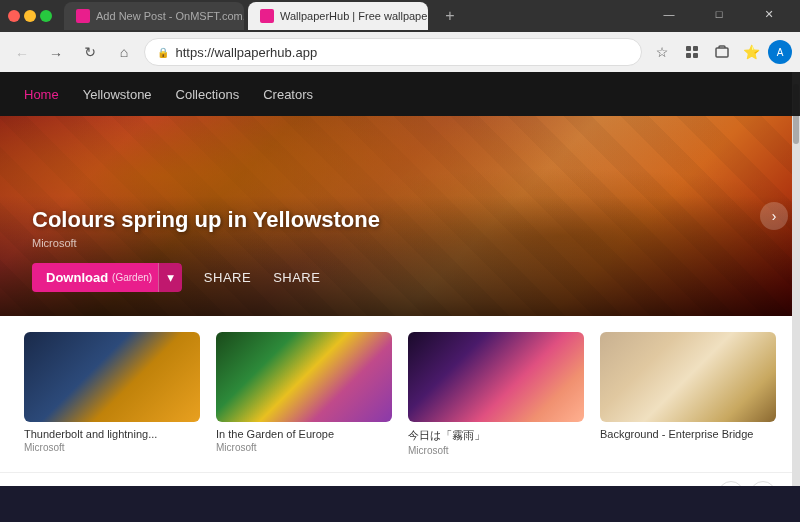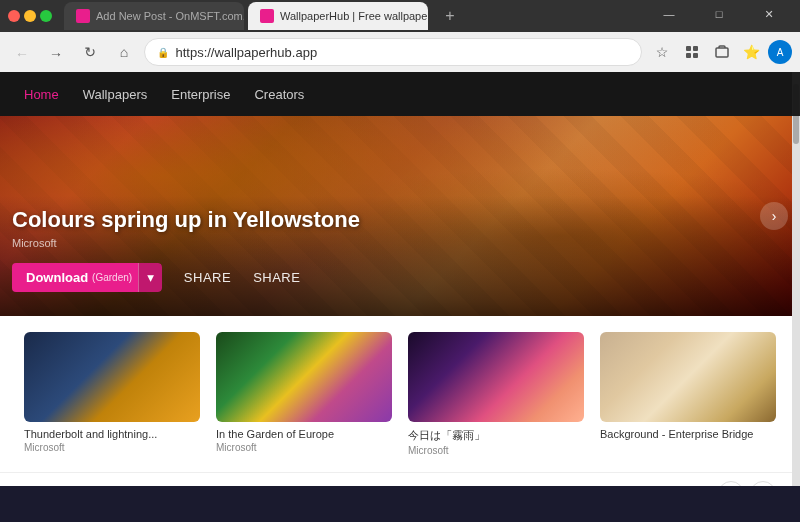--- a/index.html
+++ b/index.html
@@ -267,21 +267,21 @@
     .hero-overlay {
       position: absolute;
       bottom: 0; left: 0; right: 0;
       background: linear-gradient(to top, rgba(0,0,0,0.7) 0%, transparent 60%);
       height: 100%;
     }
 
     .hero-content {
       position: absolute;
       bottom: 24px;
-      left: 12px;
+      left: 32px;
       color: white;
       margin-top: 33px;
     }
 
     .hero-title {
       font-size: 22px;
       font-weight: 700;
       color: white;
       text-shadow: 1px 1px 4px rgba(0,0,0,0.5);
       margin-bottom: 4px;
@@ -552,22 +552,22 @@
         <span>A</span>
       </div>
     </div>
   </div>
 </div>
 
 <div class="website">
 
   <nav class="site-nav">
     <span class="nav-link active">Home</span>
-    <span class="nav-link">Wallpapers</span>
-    <span class="nav-link">Enterprise</span>
+    <span class="nav-link">Yellowstone</span>
+    <span class="nav-link">Collections</span>
     <span class="nav-link">Creators</span>
 
   </nav>
 
   <div class="hero">
     <div class="hero-bg"></div>
     <div class="hero-texture"></div>
     <div class="hero-overlay"></div>
 
     <div class="hero-content">

